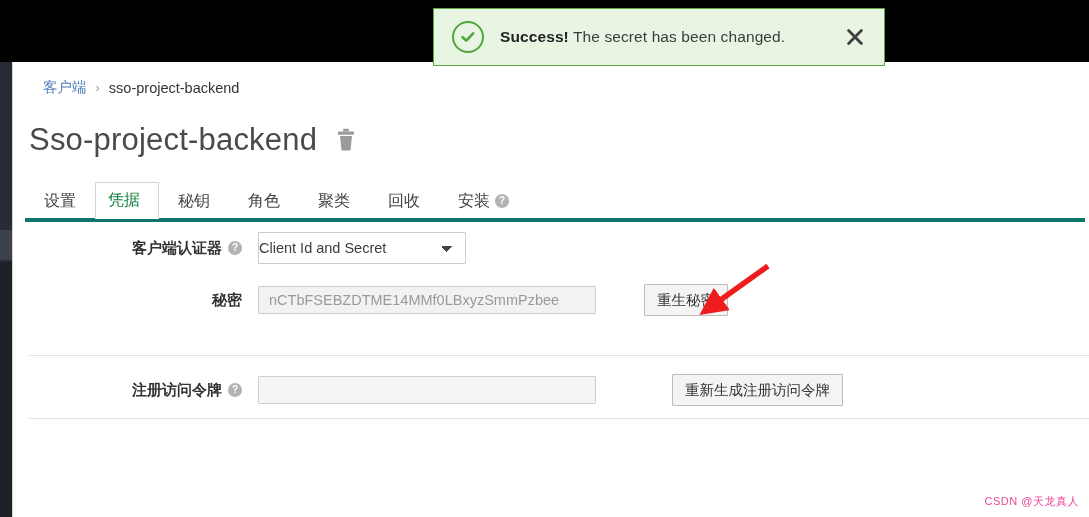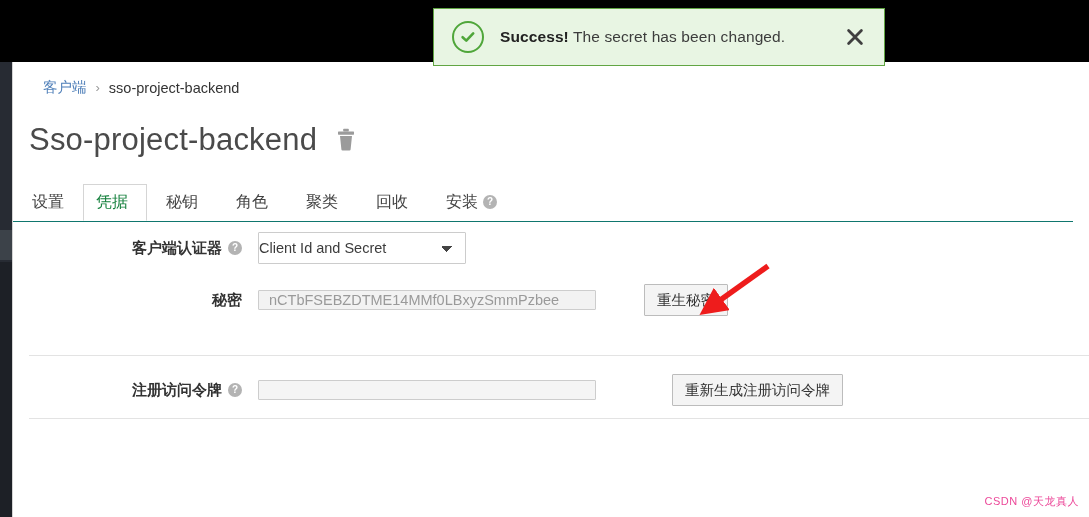--- a/index.html
+++ b/index.html
@@ -160,27 +160,27 @@
     color: #9b9b9b;
     display: flex;
     align-items: center;
     cursor: pointer;
   }
   .trash-icon svg { display: block; }
 
   
   .tabs {
     position: absolute;
-    left: 0;
+    left: 12px;
     top: 122px;
     width: 1060px;
     height: 38px;
     display: flex;
-    align-items: flex-start;
-    border-bottom: 1px solid #0f766e;
+    align-items: flex-end;
+    border-bottom: 4px solid #0f766e;
     box-sizing: border-box;
   }
   .tab {
     font-size: 16px;
     color: #444444;
     padding: 8px 18px 9px 18px;
     margin-bottom: -1px;
     border: 1px solid transparent;
     border-bottom: none;
     cursor: pointer;
@@ -263,21 +263,21 @@
       linear-gradient(135deg, #444 50%, transparent 50%);
     background-position:
       calc(100% - 18px) 13px,
       calc(100% - 12px) 13px;
     background-size: 6px 6px, 6px 6px;
     background-repeat: no-repeat;
     cursor: pointer;
   }
   input.form-control {
     width: 338px;
-    height: 20px;
+    height: 28px;
     box-sizing: border-box;
     padding: 2px 10px;
     font-size: 14.5px;
     color: #9a9a9a;
     background: #f2f2f2;
     border: 1px solid #cdcdcd;
     border-radius: 1px;
     font-family: "Liberation Sans", sans-serif;
   }
   input.form-control.empty {

